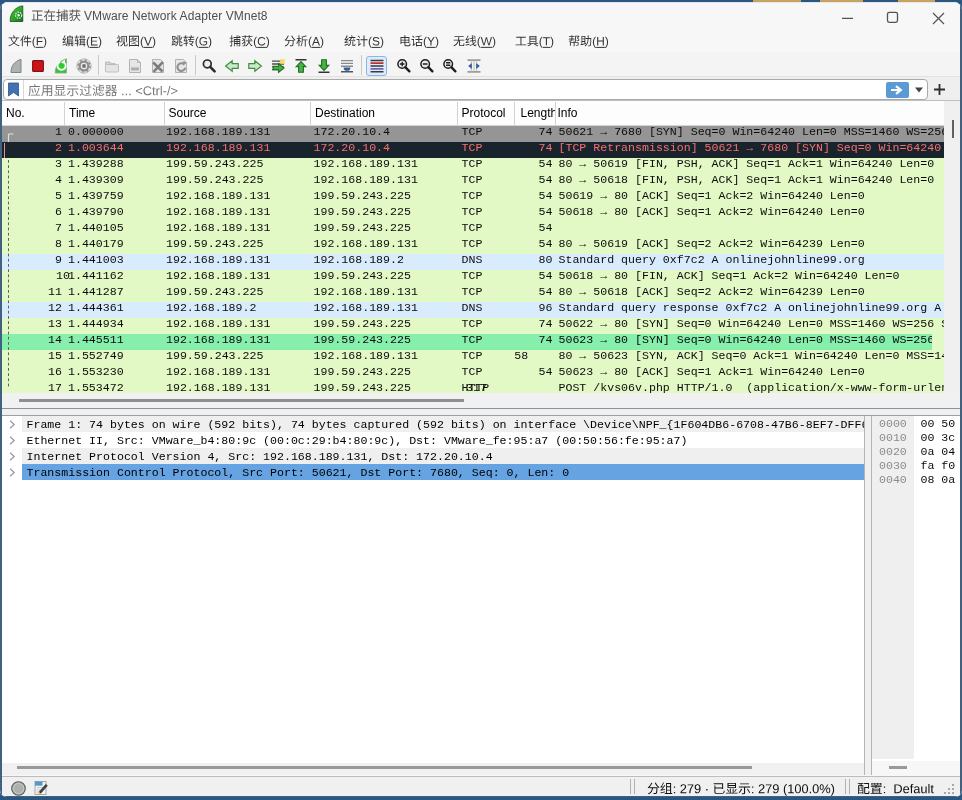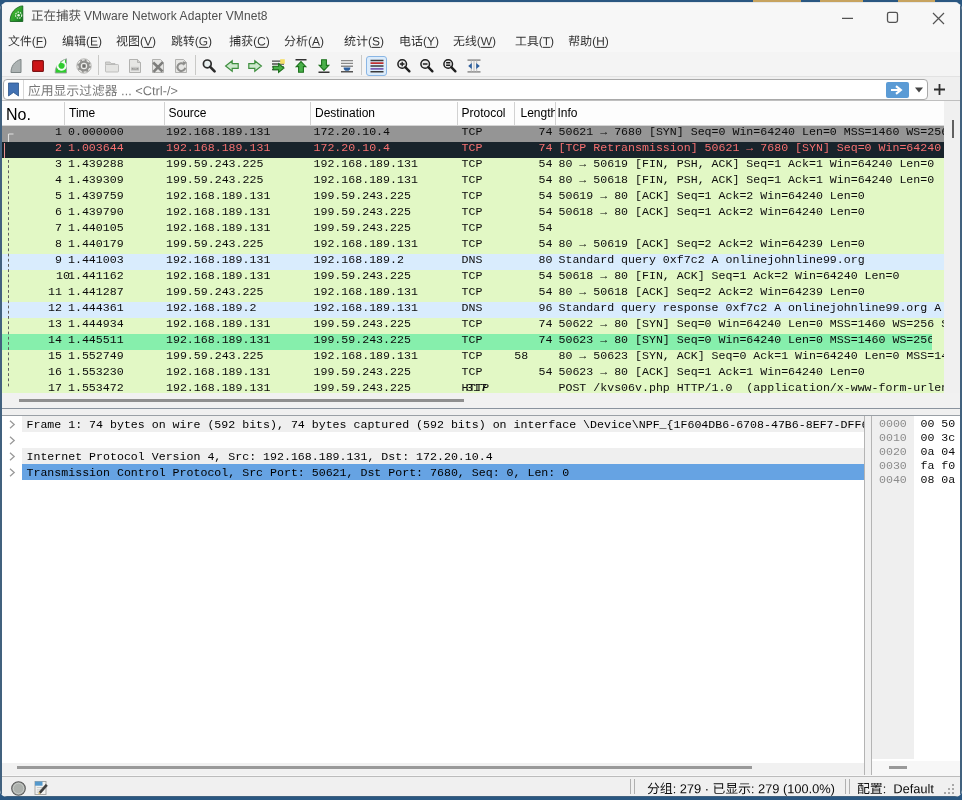--- a/index.html
+++ b/index.html
@@ -218,21 +218,21 @@
     <svg class="a" style="left:932px;top:80px;width:15px;height:15px" viewBox="0 0 15 15">
       <path d="M2 7.5 h11 M7.5 2 v11" stroke="#2e2e2e" stroke-width="1.8"></path>
     </svg>
     <div class="a" style="left:0;top:99px;width:944px;height:25px;background:#fdfdfd;border-bottom:1px solid #d5d5d5"></div>
     <div class="a" style="left:64px;top:100px;width:1px;height:23px;background:#d2d2d2"></div>
     <div class="a" style="left:164px;top:100px;width:1px;height:23px;background:#d2d2d2"></div>
     <div class="a" style="left:310px;top:100px;width:1px;height:23px;background:#d2d2d2"></div>
     <div class="a" style="left:457px;top:100px;width:1px;height:23px;background:#d2d2d2"></div>
     <div class="a" style="left:513.5px;top:100px;width:1px;height:23px;background:#d2d2d2"></div>
     <div class="a" style="left:555px;top:100px;width:1px;height:23px;background:#d2d2d2"></div>
-    <div class="a" style="left:6px;top:104px;font-size:16px;color:#000;white-space:nowrap;">No.</div>
+    <div class="a" style="left:6px;top:104px;font-size:12px;color:#000;white-space:nowrap;">No.</div>
     <div class="a" style="left:69px;top:104px;font-size:12px;color:#000;white-space:nowrap;">Time</div>
     <div class="a" style="left:168.5px;top:104px;font-size:12px;color:#000;white-space:nowrap;">Source</div>
     <div class="a" style="left:315px;top:104px;font-size:12px;color:#000;white-space:nowrap;">Destination</div>
     <div class="a" style="left:461.5px;top:104px;font-size:12px;color:#000;white-space:nowrap;">Protocol</div>
     <div class="a" style="left:520.5px;top:104px;font-size:12px;color:#000;white-space:nowrap;width:34px;overflow:hidden;">Length</div>
     <div class="a" style="left:557.5px;top:104px;font-size:12px;color:#000;white-space:nowrap;">Info</div>
     <div class="a" style="left:0;top:124px;width:944px;height:267px;background:#e2f8c5"></div>
     <div class="a" style="left:0;top:124px;width:944px;height:16px;background:#959595;overflow:hidden;color:#0c0c0c">
       <div class="a mono" style="left:0;top:-1px;width:62px;text-align:right">1</div>
       <div class="a mono" style="left:68px;top:-1px">0.000000</div>
@@ -397,20 +397,23 @@
     <div class="a" style="left:0;top:406.2px;width:962px;height:1.1px;background:#8a939e"></div>
     <div class="a" style="left:0;top:407.3px;width:962px;height:5.4px;background:#f0f0f0"></div>
     <div class="a" style="left:0;top:412.7px;width:962px;height:1.3px;background:#9aa0a6"></div>
     <div class="a" style="left:1px;top:414px;width:864px;height:359px;background:#fff;border-right:1px solid #b4b4b4"></div>
     <div class="a" style="left:22px;top:414.4px;width:842px;height:16px;background:#efefef;overflow:hidden">
       <div class="a mono" style="left:4.5px;top:1.6px;color:#000">Frame 1: 74 bytes on wire (592 bits), 74 bytes captured (592 bits) on interface \Device\NPF_{1F604DB6-6708-47B6-8EF7-DFF6A2B0D5}, id 0</div>
     </div>
     <svg class="a" style="left:8px;top:417.9px;width:8px;height:9px" viewBox="0 0 8 9">
       <path d="M2 0.8 L6.2 4.5 L2 8.2" stroke="#9a9a9a" stroke-width="1.3" fill="none"></path>
     </svg>
+    <div class="a" style="left:22px;top:430.4px;width:842px;height:16px;background:#ffffff;overflow:hidden">
+      <div class="a mono" style="left:4.5px;top:1.6px;color:#000">Ethernet II, Src: VMware_b4:80:9c (00:0c:29:b4:80:9c), Dst: VMware_fe:95:a7 (00:50:56:fe:95:a7)</div>
+    </div>
     <svg class="a" style="left:8px;top:433.9px;width:8px;height:9px" viewBox="0 0 8 9">
       <path d="M2 0.8 L6.2 4.5 L2 8.2" stroke="#9a9a9a" stroke-width="1.3" fill="none"></path>
     </svg>
     <div class="a" style="left:22px;top:446.4px;width:842px;height:16px;background:#efefef;overflow:hidden">
       <div class="a mono" style="left:4.5px;top:1.6px;color:#000">Internet Protocol Version 4, Src: 192.168.189.131, Dst: 172.20.10.4</div>
     </div>
     <svg class="a" style="left:8px;top:449.9px;width:8px;height:9px" viewBox="0 0 8 9">
       <path d="M2 0.8 L6.2 4.5 L2 8.2" stroke="#9a9a9a" stroke-width="1.3" fill="none"></path>
     </svg>
     <div class="a" style="left:22px;top:462.4px;width:842px;height:16px;background:#66a3e3;overflow:hidden">

